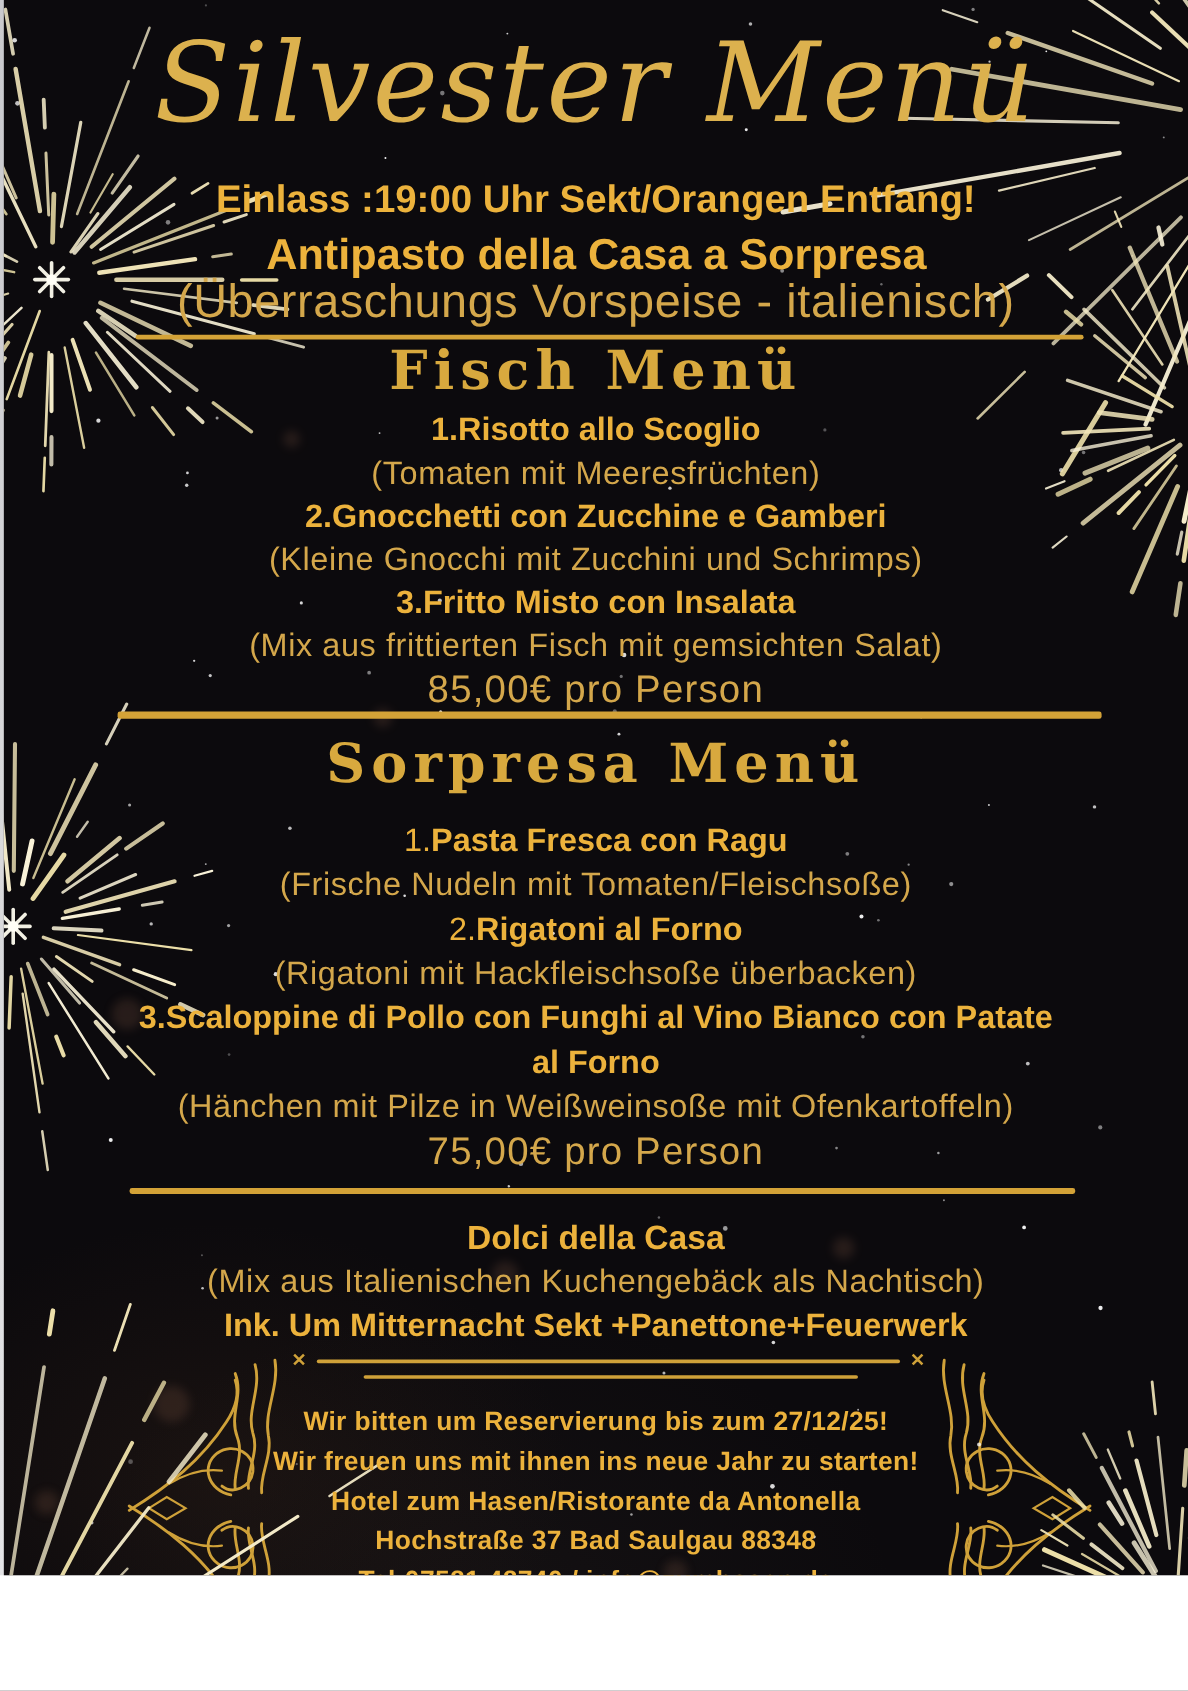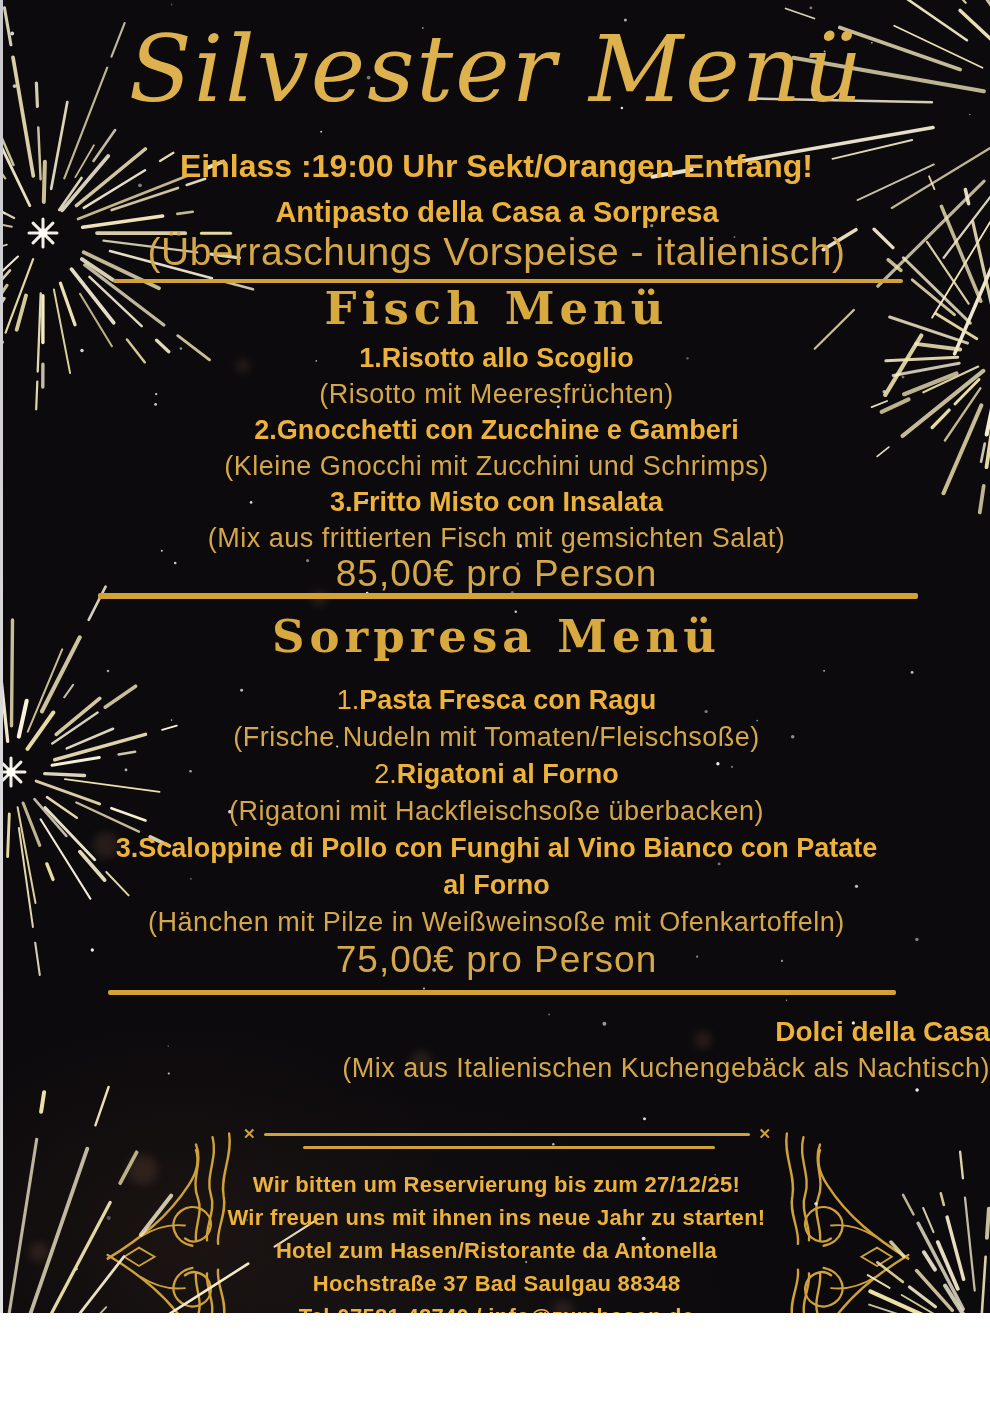--- a/index.html
+++ b/index.html
@@ -26,21 +26,21 @@
   .title{
     position:absolute;top:10px;left:0;right:0;
     font-family:"DejaVu Serif",serif;font-style:italic;font-weight:400;
     font-size:92px;line-height:120px;letter-spacing:2px;
     color:#dcb14e;
   }
   .bold-line{font-weight:700;color:#ecb23c;}
   .light-line{font-weight:400;color:#d4a74b;letter-spacing:0.5px;}
 
   .admission{position:absolute;top:146px;left:0;right:0;font-size:32px;line-height:40px;}
-  .antipasto{position:absolute;top:194px;left:1px;right:0;font-size:29px;line-height:36px;}
+  .antipasto{position:absolute;top:194px;left:1px;right:0;font-size:36px;line-height:36px;}
   .antipasto-desc{position:absolute;top:234px;left:0;right:0;font-size:39px;line-height:36px;}
 
   .divider{position:absolute;background:#d3a237;border-radius:2px;}
   .divider-1{top:279px;left:110px;width:790px;height:4px;}
   .divider-2{top:593px;left:95px;width:820px;height:6px;}
   .divider-3{top:990px;left:105px;width:788px;height:5px;}
 
   .section-heading{
     position:absolute;left:0;right:0;
     font-family:"DejaVu Serif",serif;font-weight:700;
@@ -50,25 +50,25 @@
   .heading-fisch{top:286px;}
   .heading-fleisch{top:614px;}
 
   .menu-list{position:absolute;left:0;right:0;}
   .list-fisch{top:340px;}
   .list-fisch p{line-height:36px;}
   .list-fleisch{top:682px;}
   .list-fleisch p{line-height:37px;}
   .item-name{font-size:27px;font-weight:700;color:#ecb23c;max-width:790px;margin:0 auto !important;}
   .item-desc{font-size:27px;font-weight:400;color:#d4a74b;letter-spacing:0.5px;}
-  .price-line{font-size:37px;font-weight:400;color:#d4a74b;letter-spacing:1px;}
+  .price-line{font-size:32px;font-weight:400;color:#d4a74b;letter-spacing:1px;}
   .num-light{font-weight:400;}
 
   .dessert-block{position:absolute;top:1014px;left:0;right:0;}
-  .dessert-block p{line-height:36px;text-align:right;}
+  .dessert-block p{line-height:36px;}
   .dessert-name{font-size:28px;font-weight:700;color:#ecb23c;}
   .dessert-desc{font-size:27px;color:#d4a74b;letter-spacing:0.5px;}
   .dessert-note{font-size:27px;font-weight:700;color:#ecb23c;}
 
   .frame-line{position:absolute;display:flex;align-items:center;height:16px;}
   .frame-line .bar{flex:1;height:3px;background:#cfa139;margin:0 8px;border-radius:2px;}
   .frame-line .cross{font-size:15px;font-weight:700;color:#cfa139;line-height:16px;}
   .xline-top{top:1126px;left:240px;width:528px;}
   .xline-bottom{top:1354px;left:240px;width:528px;}
   .plain-line{position:absolute;height:3px;background:#cfa139;border-radius:2px;}
@@ -629,21 +629,21 @@
 
       <p class="admission bold-line">Einlass :19:00 Uhr Sekt/Orangen Entfang!</p>
       <p class="antipasto bold-line">Antipasto della Casa a Sorpresa</p>
       <p class="antipasto-desc light-line">(Überraschungs Vorspeise - italienisch)</p>
 
       <div class="divider divider-1"></div>
 
       <h2 class="section-heading heading-fisch">Fisch Menü</h2>
       <div class="menu-list list-fisch">
         <p class="item-name"><span>1.</span><span>Risotto allo Scoglio</span></p>
-        <p class="item-desc">(Risotto mit Meeresfrüchten)</p>
+        <p class="item-desc">(Tomaten mit Meeresfrüchten)</p>
         <p class="item-name"><span>2.</span><span>Gnocchetti con Zucchine e Gamberi</span></p>
         <p class="item-desc">(Kleine Gnocchi mit Zucchini und Schrimps)</p>
         <p class="item-name"><span>3.</span><span>Fritto Misto con Insalata</span></p>
         <p class="item-desc">(Mix aus frittierten Fisch mit gemsichten Salat)</p>
         <p class="price-line">85,00€ pro Person</p>
       </div>
 
       <div class="divider divider-2"></div>
 
       <h2 class="section-heading heading-fleisch">Sorpresa Menü</h2>
@@ -655,20 +655,21 @@
         <p class="item-name"><span>3.</span><span>Scaloppine di Pollo con Funghi al Vino Bianco con Patate al Forno</span></p>
         <p class="item-desc">(Hänchen mit Pilze in Weißweinsoße mit Ofenkartoffeln)</p>
         <p class="price-line">75,00€ pro Person</p>
       </div>
 
       <div class="divider divider-3"></div>
 
       <div class="dessert-block">
         <p class="dessert-name">Dolci della Casa</p>
         <p class="dessert-desc">(Mix aus Italienischen Kuchengebäck als Nachtisch)</p>
+        <p class="dessert-note">Ink. Um Mitternacht Sekt +Panettone+Feuerwerk</p>
       </div>
 
       <div class="frame-line xline-top">
         <span class="cross">✕</span>
         <i class="bar"></i>
         <span class="cross">✕</span>
       </div>
       <div class="plain-line pline-top"></div>
 
       <div class="reservation">

